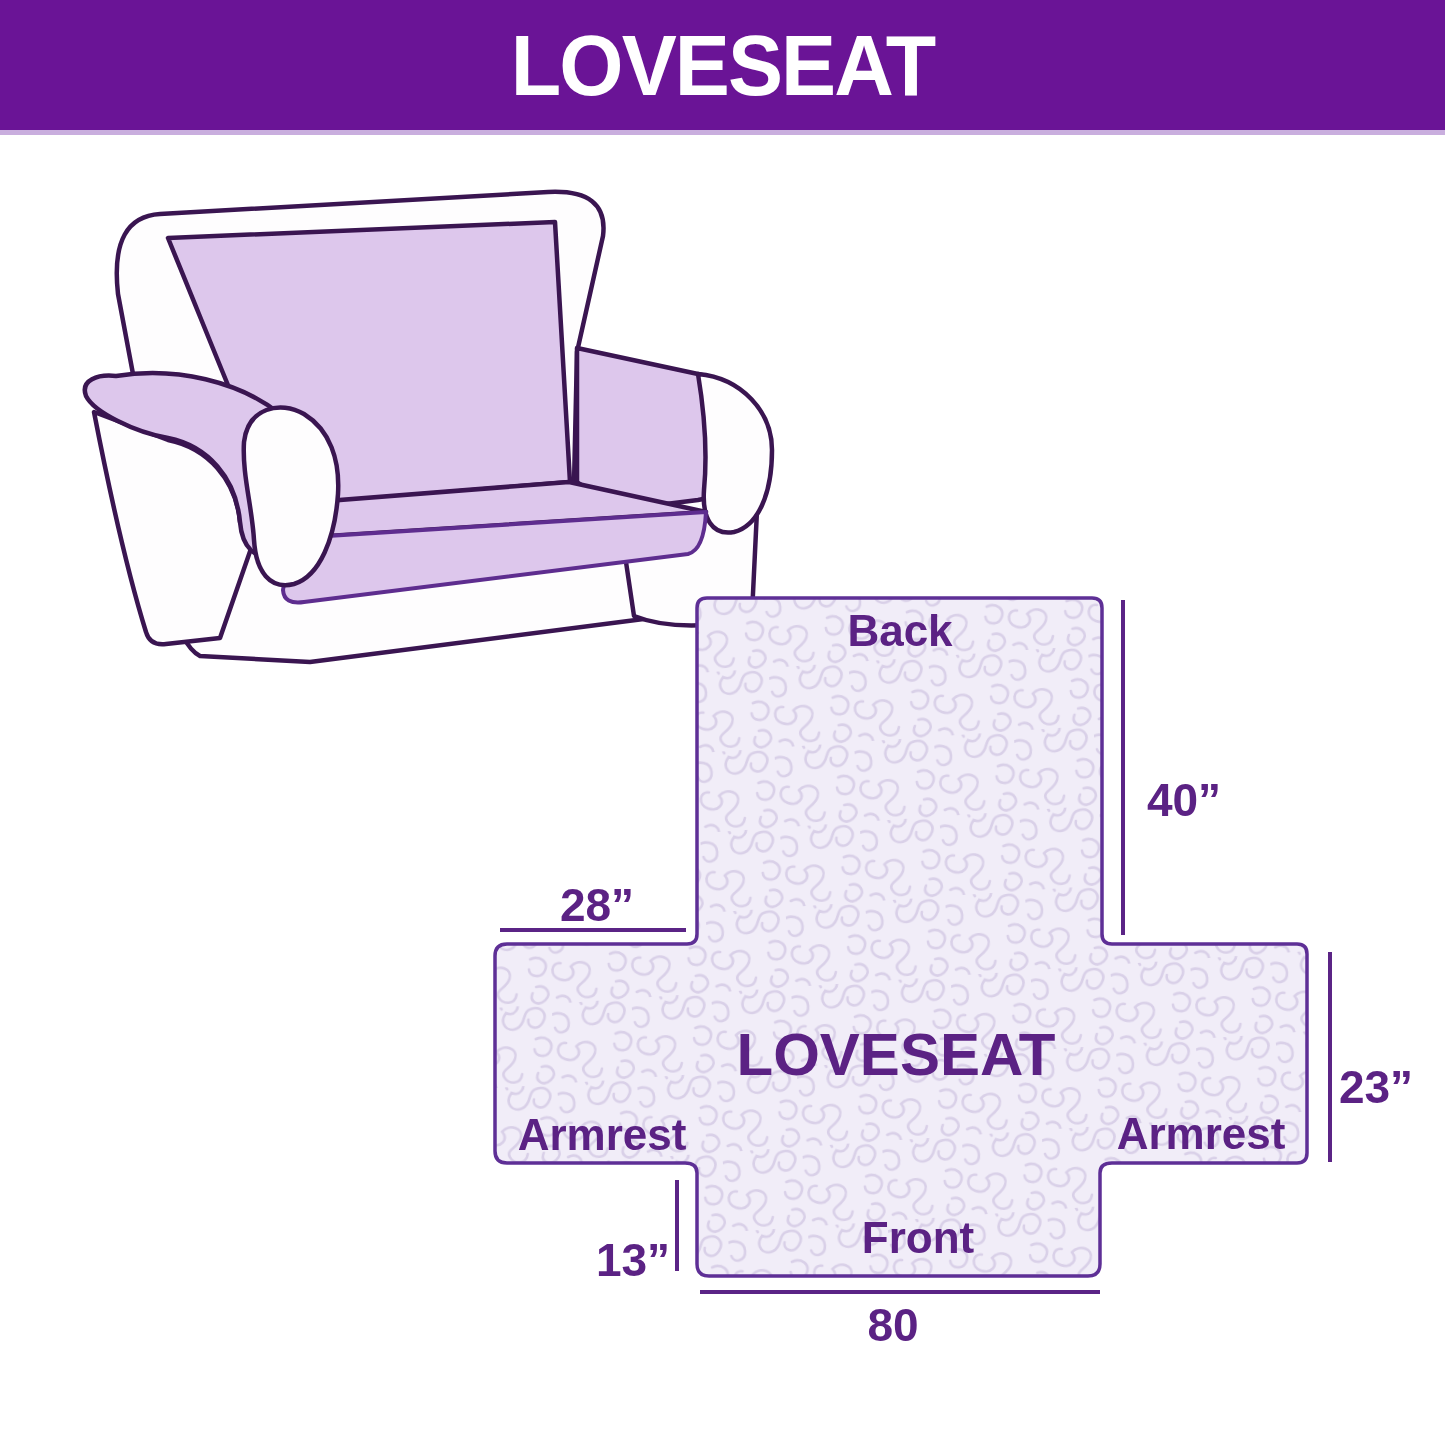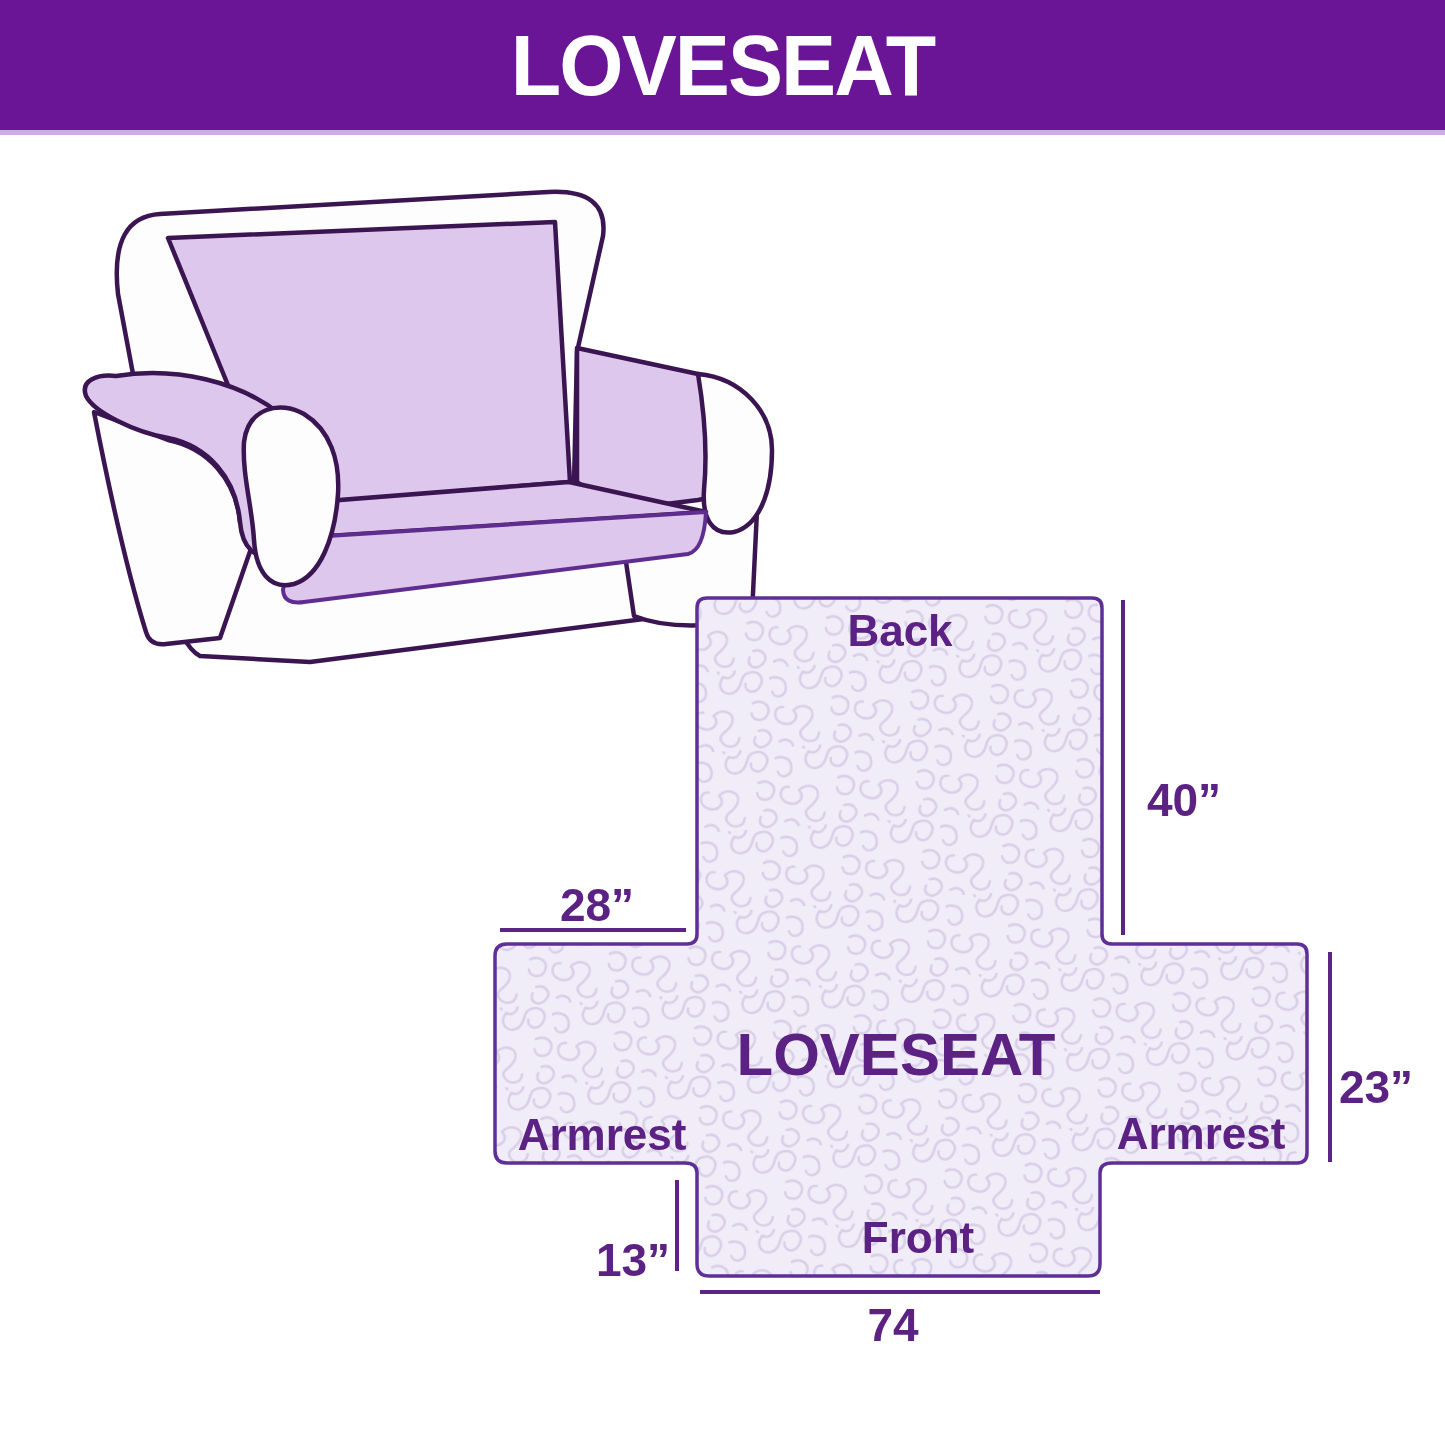--- a/index.html
+++ b/index.html
@@ -98,16 +98,16 @@
     
     <div class="lbl section" style="left:900px;top:631px;">Back</div>
     <div class="lbl measure" style="left:1184px;top:800px;text-align:center;">40”</div>
     <div class="lbl measure" style="left:597px;top:905px;">28”</div>
     <div class="lbl center-title" style="left:896px;top:1055px;">LOVESEAT</div>
     <div class="lbl section" style="left:602px;top:1135px;">Armrest</div>
     <div class="lbl section" style="left:1201px;top:1134px;">Armrest</div>
     <div class="lbl measure" style="left:1376px;top:1063px;margin-top:24px;">23”</div>
     <div class="lbl measure" style="left:633px;top:1212px;margin-top:48px;">13”</div>
     <div class="lbl section" style="left:898px;top:1238px;margin-left:20px;">Front</div>
-    <div class="lbl measure" style="left:893px;top:1325px;">74</div>
+    <div class="lbl measure" style="left:893px;top:1325px;">80</div>
   </div>
 
 </div>
 
 </body></html>

